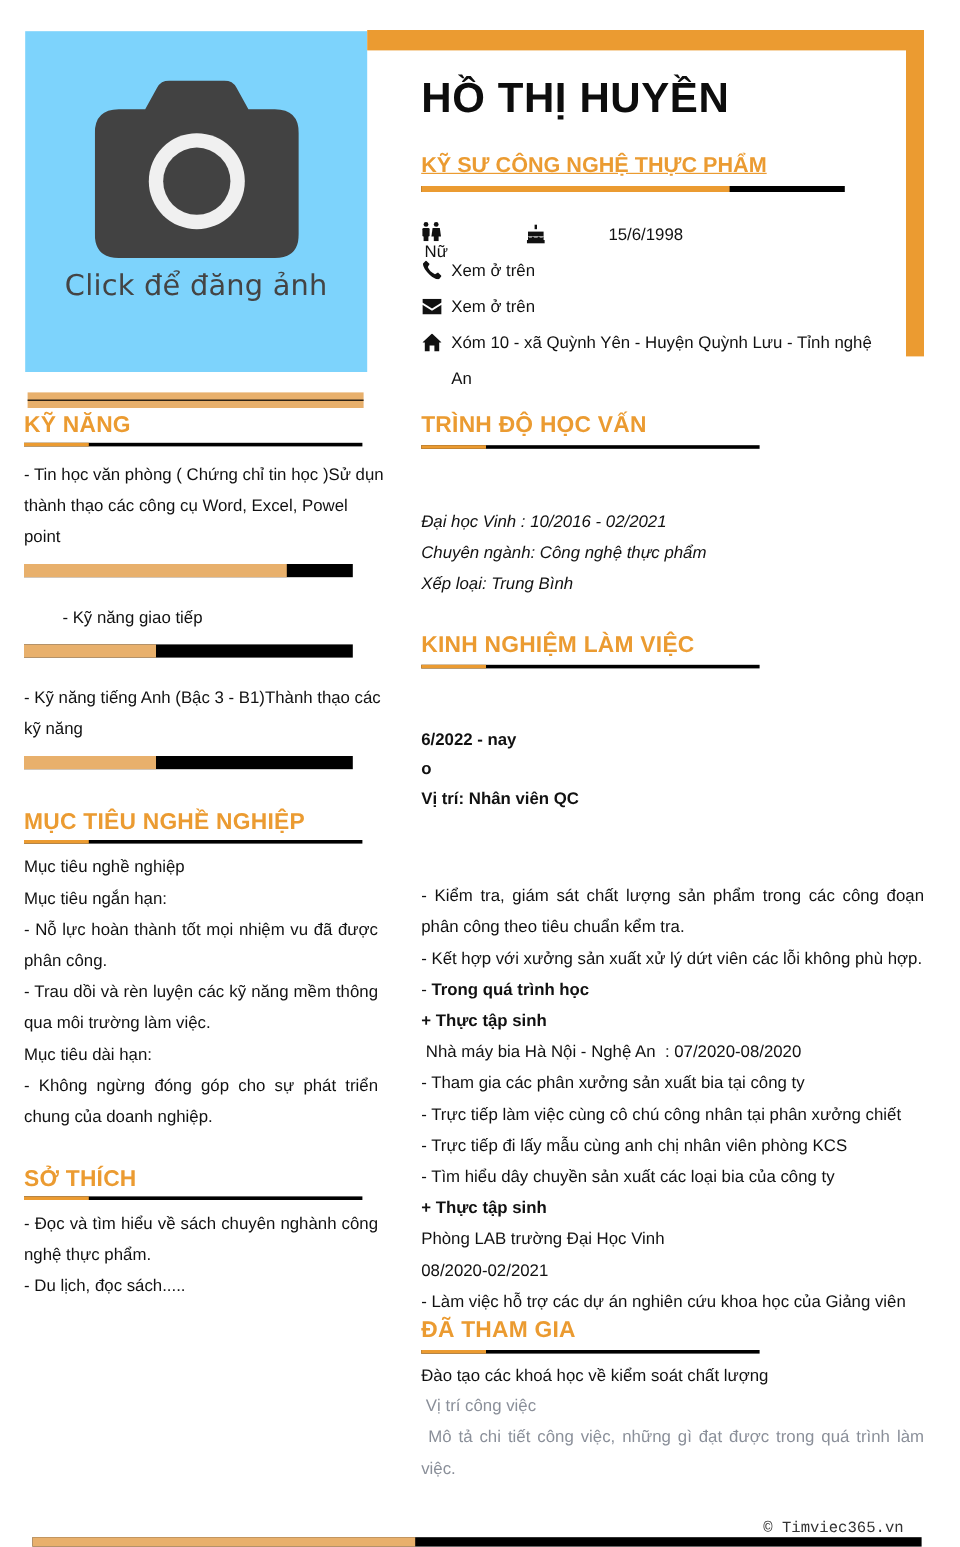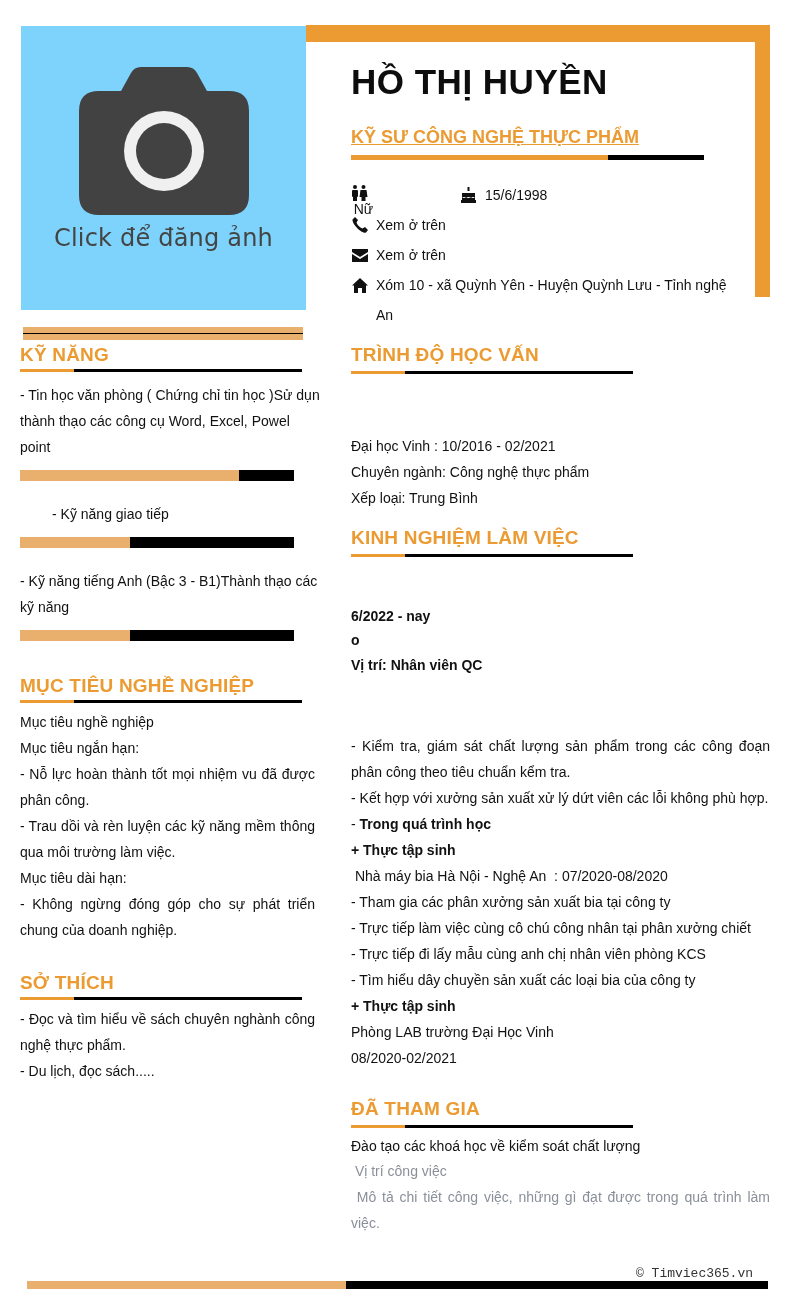--- a/index.html
+++ b/index.html
@@ -73,21 +73,21 @@
         <circle cx="4" cy="2" r="2" fill="#111"></circle>
         <circle cx="12.5" cy="2" r="2" fill="#111"></circle>
         <rect x="1" y="5" width="6" height="7" rx="1" fill="#111"></rect>
         <rect x="2" y="11" width="4" height="5" fill="#111"></rect>
         <path d="M9.5 5 L15.5 5 L16.5 12 L8.5 12 Z" fill="#111"></path>
         <rect x="10.5" y="11" width="4" height="5" fill="#111"></rect>
       </svg>
   </span>
   <span>Nữ</span>
 </div>
-<div class="info-row" style="left:460px; top:185px;">
+<div class="info-row" style="left:438px; top:185px;gap:44px;">
   <span class="ico">
     <svg width="15" height="16" viewBox="0 0 15 16">
         <rect x="6.5" y="0" width="2" height="4" fill="#111"></rect>
         <rect x="1" y="6" width="13" height="4" fill="#111"></rect>
         <path d="M1 10 Q3 12 5 10 Q7.5 12 10 10 Q12 12 14 10 L14 13 L1 13 Z" fill="#111"></path>
         <rect x="0" y="13" width="15" height="3" fill="#111"></rect>
       </svg>
   </span>
   <span>15/6/1998</span>
 </div>
@@ -172,21 +172,21 @@
   </div>
 <div class="text justify" style="left:20px; top:1006px; width:295px;">
   <div>- Đọc và tìm hiểu về sách chuyên nghành công nghệ thực phẩm.</div>
   <div>- Du lịch, đọc sách.....</div>
 </div>
 
 <div class="sec-title" style="left:351px; top:344px;">TRÌNH ĐỘ HỌC VẤN</div>
 <div class="sec-line" style="left:351px; top:371px; width:282px;">
     <div class="fill"></div>
   </div>
-<div class="text" style="left:351px; top:433px; width:420px;">
+<div class="text" style="left:351px; top:421px; width:420px;font-style:italic;">
   <div>Đại học Vinh : 10/2016 - 02/2021</div>
   <div>Chuyên ngành: Công nghệ thực phẩm</div>
   <div>Xếp loại: Trung Bình</div>
 </div>
 
 <div class="sec-title" style="left:351px; top:527px;">KINH NGHIỆM LÀM VIỆC</div>
 <div class="sec-line" style="left:351px; top:554px; width:282px;">
     <div class="fill"></div>
   </div>
 
@@ -200,20 +200,21 @@
   <div><span>- </span><span class="bold">Trong quá trình học</span></div>
   <div class="bold">+ Thực tập sinh</div>
   <div style="white-space:pre;"> Nhà máy bia Hà Nội - Nghệ An  : 07/2020-08/2020</div>
   <div>- Tham gia các phân xưởng sản xuất bia tại công ty</div>
   <div>- Trực tiếp làm việc cùng cô chú công nhân tại phân xưởng chiết</div>
   <div>- Trực tiếp đi lấy mẫu cùng anh chị nhân viên phòng KCS</div>
   <div>- Tìm hiểu dây chuyền sản xuất các loại bia của công ty</div>
   <div class="bold">+ Thực tập sinh</div>
   <div>Phòng LAB trường Đại Học Vinh</div>
   <div>08/2020-02/2021</div>
+  <div>- Làm việc hỗ trợ các dự án nghiên cứu khoa học của Giảng viên</div>
 </div>
 
 <div class="sec-title" style="left:351px; top:1098px;">ĐÃ THAM GIA</div>
 <div class="sec-line" style="left:351px; top:1125px; width:282px;">
     <div class="fill"></div>
   </div>
 <div class="text" style="left:351px; top:1133px; width:420px;">Đào tạo các khoá học về kiểm soát chất lượng</div>
 <div class="text muted" style="left:351px; top:1158px; width:420px; white-space:pre;"> Vị trí công việc</div>
 <div class="text muted justify" style="left:351px; top:1184px; width:419px; white-space:pre-wrap;"> Mô tả chi tiết công việc, những gì đạt được trong quá trình làm việc.</div>
 

